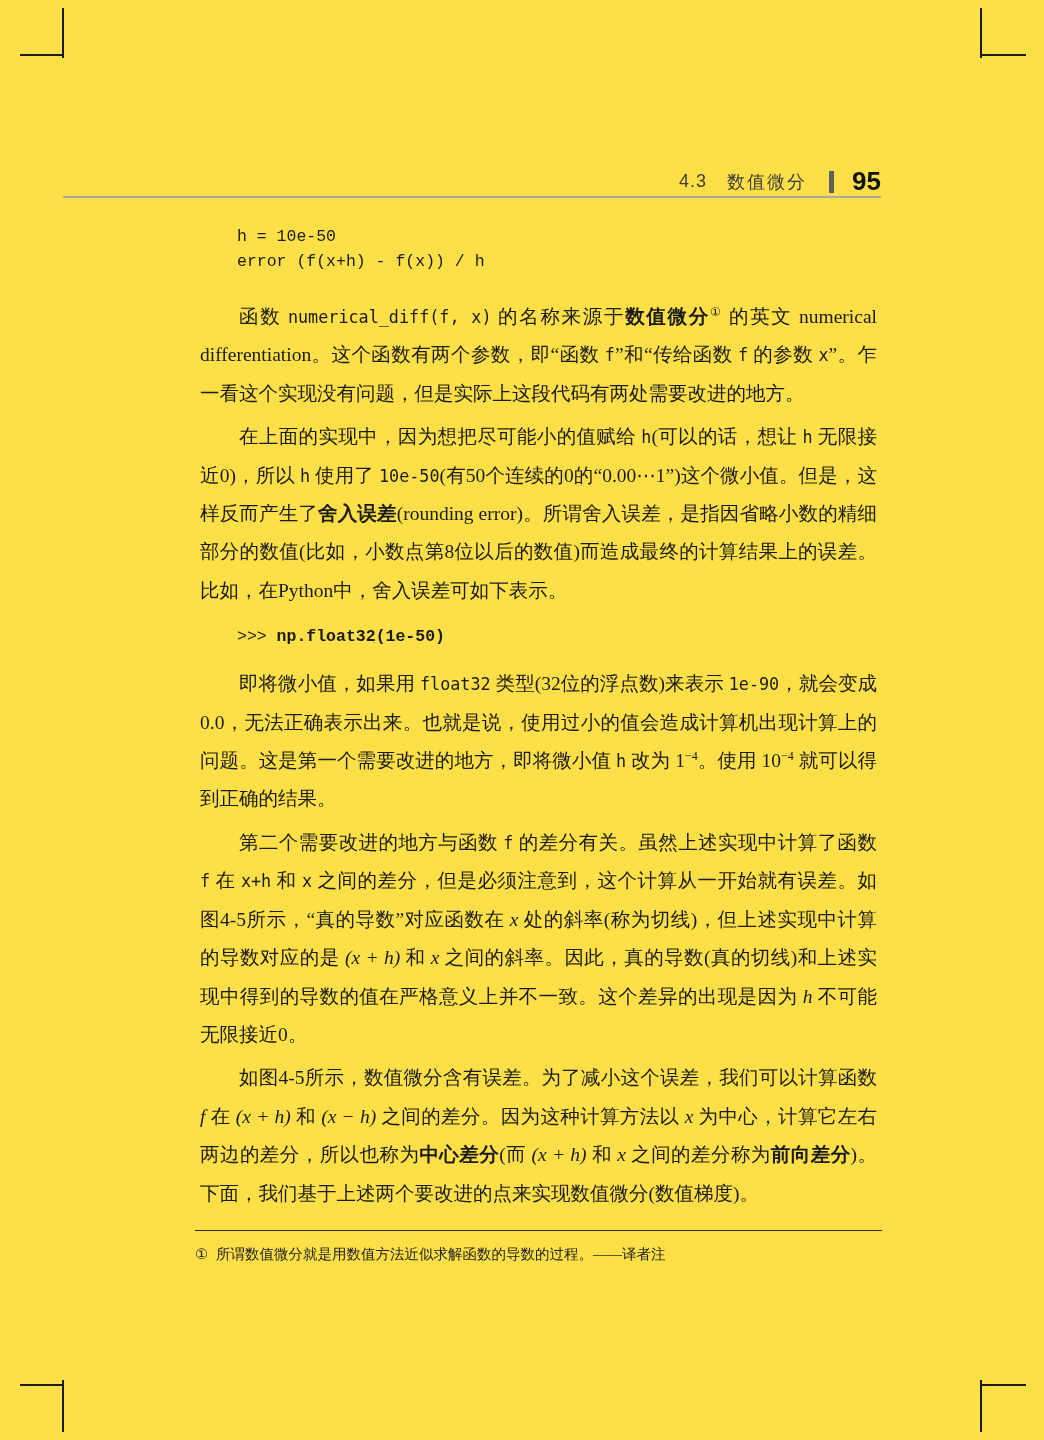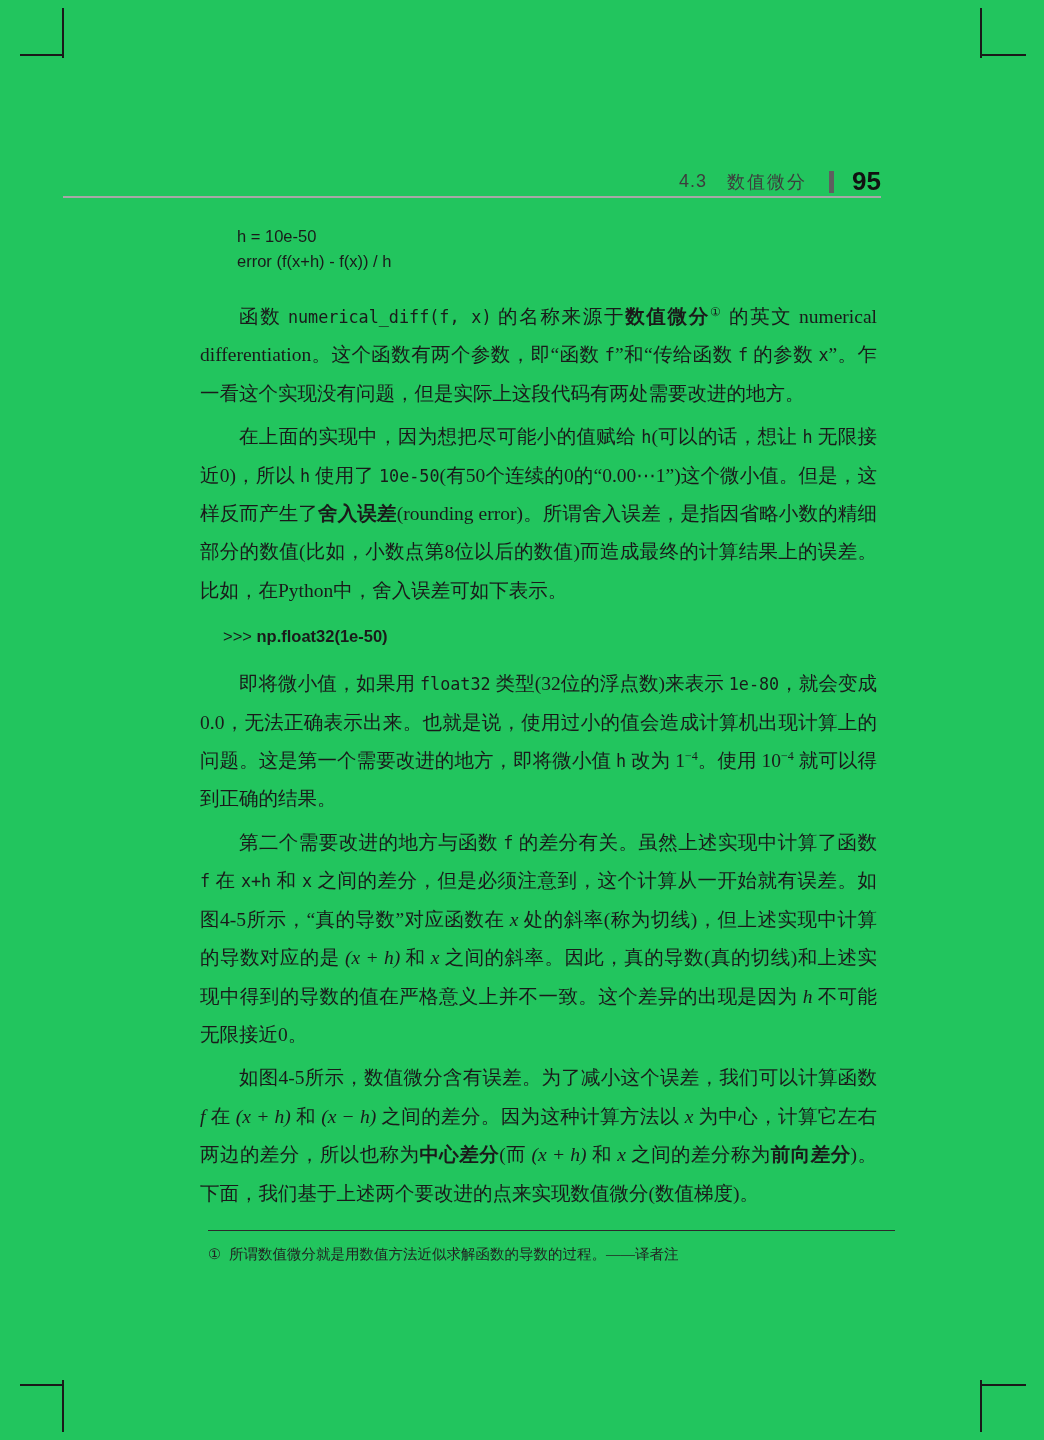--- a/index.html
+++ b/index.html
@@ -1,20 +1,20 @@
 <!DOCTYPE html>
 <html><head>
 <meta charset="utf-8">
 <style>
   html, body { margin: 0; padding: 0; background: #ffffff; }
   .page {
     position: relative;
     width: 1044px;
     height: 1440px;
-    background: #22c55e;
+    background: #fde047;
     overflow: hidden;
     font-family: "Liberation Serif", serif;
     color: #1a1a1a;
   }
   .mark { position: absolute; background: #1a1a1a; }
 
   .header {
     position: absolute;
     top: 166px;
     left: 63px;
@@ -40,45 +40,44 @@
   .content {
     position: absolute;
     left: 195px;
     top: 218px;
     width: 687px;
     font-size: 19.5px;
     line-height: 38.4px;
     text-align: justify;
   }
   .code {
-    font-family: Liberation Sans, sans-serif;
+    font-family: Liberation Mono, monospace;
     font-size: 16.5px;
     line-height: 25px;
     margin: 6px 0 24px 42px;
     white-space: pre;
     text-align: left;
   }
-  .code2 { margin: 14px 0 16px 28px; }
+  .code2 { margin: 14px 0 16px 42px; }
   p.para { margin: 5px; text-indent: 2em; }
 
   .b { font-weight: bold; }
   .c { font-family: "DejaVu Sans Mono", monospace; font-size: 0.86em; }
   .i { font-style: italic; font-family: "Liberation Serif", serif; }
   .sup { vertical-align: super; font-size: 0.62em; line-height: 0; }
 
   .footnote {
     position: absolute;
     left: 195px;
     top: 1230px;
     width: 687px;
     font-size: 14.5px;
     line-height: 22px;
     color: #222222;
     text-align: justify;
-    margin-left: 13px;
   }
   .fnrule { height: 1px; background: #2b2b2b; margin-bottom: 12px; }
   .fnmarker { margin-right: 8px; }
 </style>
 </head>
 <body>
 
 <div class="page">
 
   <div class="mark" style="left:62px; top:8px; width:2px; height:50px;"></div>
@@ -96,21 +95,21 @@
     <span class="bar"></span>
     <span class="pnum">95</span>
   </div>
   <div class="rule"></div>
 
   <div class="content">
     <div class="code"><div><span>h = 10e-50</span></div><div><span>error (f(x+h) - f(x)) / h</span></div></div>
     <p class="para"><span>函数 </span><span class="c">numerical_diff(f, x)</span><span> 的名称来源于</span><span class="b">数值微分</span><span class="sup">①</span><span> 的英文 numerical differentiation。这个函数有两个参数，即“函数 </span><span class="c">f</span><span>”和“传给函数 </span><span class="c">f</span><span> 的参数 </span><span class="c">x</span><span>”。乍一看这个实现没有问题，但是实际上这段代码有两处需要改进的地方。</span></p>
     <p class="para"><span>在上面的实现中，因为想把尽可能小的值赋给 </span><span class="c">h</span><span>(可以的话，想让 </span><span class="c">h</span><span> 无限接近0)，所以 </span><span class="c">h</span><span> 使用了 </span><span class="c">10e-50</span><span>(有50个连续的0的“0.00⋯1”)这个微小值。但是，这样反而产生了</span><span class="b">舍入误差</span><span>(rounding error)。所谓舍入误差，是指因省略小数的精细部分的数值(比如，小数点第8位以后的数值)而造成最终的计算结果上的误差。比如，在Python中，舍入误差可如下表示。</span></p>
     <div class="code code2"><div><span>&gt;&gt;&gt; </span><span class="b">np.float32(1e-50)</span></div></div>
-    <p class="para"><span>即将微小值，如果用 </span><span class="c">float32</span><span> 类型(32位的浮点数)来表示 </span><span class="c">1e-80</span><span>，就会变成0.0，无法正确表示出来。也就是说，使用过小的值会造成计算机出现计算上的问题。这是第一个需要改进的地方，即将微小值 </span><span class="c">h</span><span> 改为 1</span><span class="sup">−4</span><span>。使用 10</span><span class="sup">−4</span><span> 就可以得到正确的结果。</span></p>
+    <p class="para"><span>即将微小值，如果用 </span><span class="c">float32</span><span> 类型(32位的浮点数)来表示 </span><span class="c">1e-90</span><span>，就会变成0.0，无法正确表示出来。也就是说，使用过小的值会造成计算机出现计算上的问题。这是第一个需要改进的地方，即将微小值 </span><span class="c">h</span><span> 改为 1</span><span class="sup">−4</span><span>。使用 10</span><span class="sup">−4</span><span> 就可以得到正确的结果。</span></p>
     <p class="para"><span>第二个需要改进的地方与函数 </span><span class="c">f</span><span> 的差分有关。虽然上述实现中计算了函数 </span><span class="c">f</span><span> 在 </span><span class="c">x+h</span><span> 和 </span><span class="c">x</span><span> 之间的差分，但是必须注意到，这个计算从一开始就有误差。如图4-5所示，“真的导数”对应函数在 </span><span class="i">x</span><span> 处的斜率(称为切线)，但上述实现中计算的导数对应的是 </span><span class="i">(x + h)</span><span> 和 </span><span class="i">x</span><span> 之间的斜率。因此，真的导数(真的切线)和上述实现中得到的导数的值在严格意义上并不一致。这个差异的出现是因为 </span><span class="i">h</span><span> 不可能无限接近0。</span></p>
     <p class="para"><span>如图4-5所示，数值微分含有误差。为了减小这个误差，我们可以计算函数 </span><span class="i">f</span><span> 在 </span><span class="i">(x + h)</span><span> 和 </span><span class="i">(x − h)</span><span> 之间的差分。因为这种计算方法以 </span><span class="i">x</span><span> 为中心，计算它左右两边的差分，所以也称为</span><span class="b">中心差分</span><span>(而 </span><span class="i">(x + h)</span><span> 和 </span><span class="i">x</span><span> 之间的差分称为</span><span class="b">前向差分</span><span>)。下面，我们基于上述两个要改进的点来实现数值微分(数值梯度)。</span></p>
   </div>
 
   <div class="footnote">
     <div class="fnrule"></div>
     <div>
       <span class="fnmarker">①</span><span>所谓数值微分就是用数值方法近似求解函数的导数的过程。——译者注</span>
     </div>
   </div>

